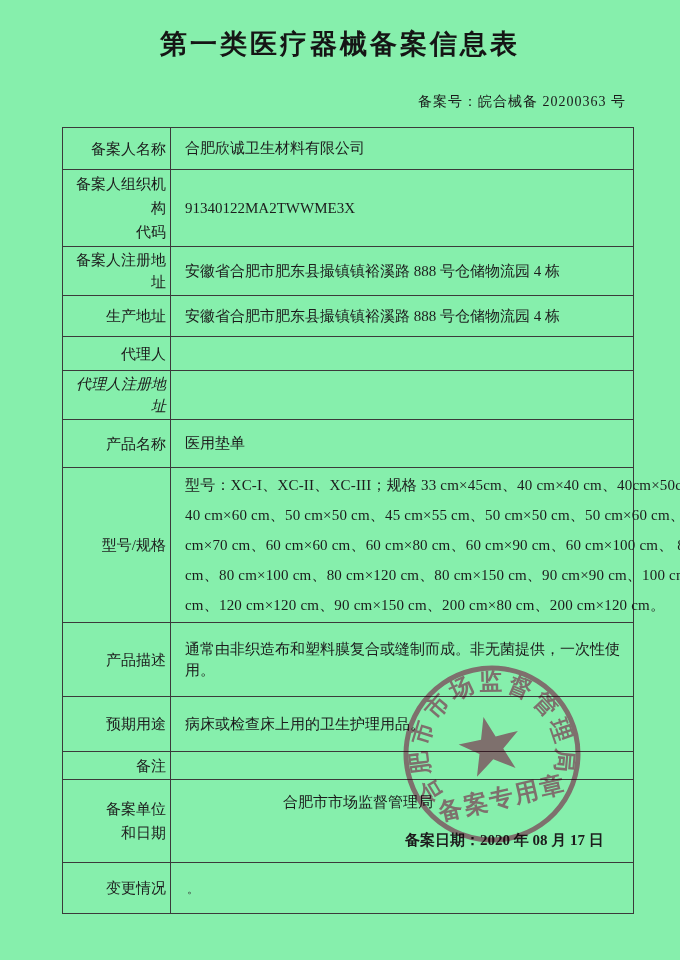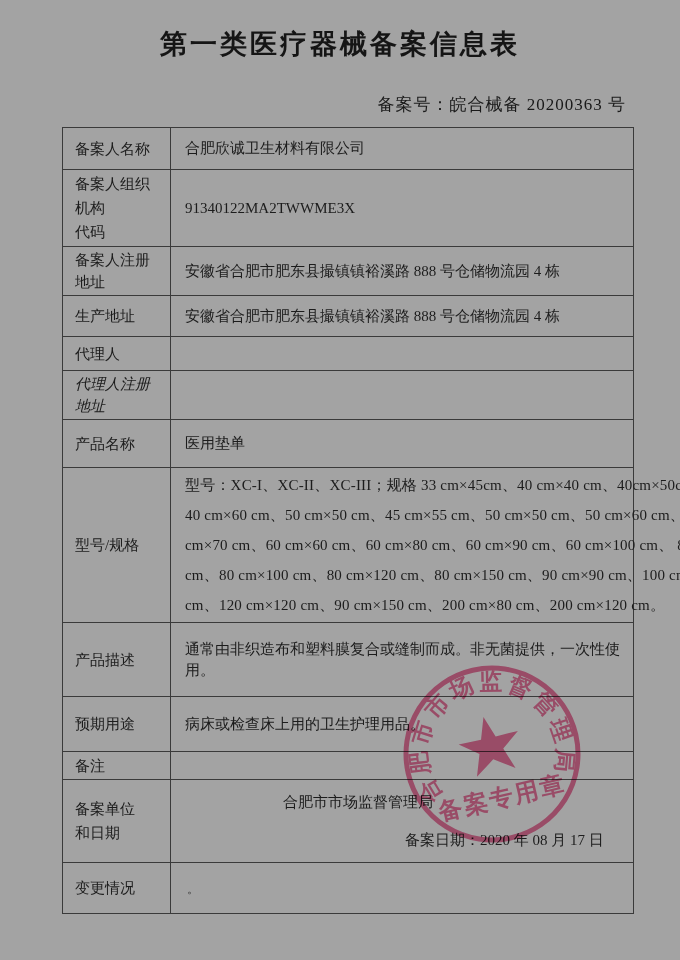--- a/index.html
+++ b/index.html
@@ -4,36 +4,36 @@
 <style>
   * { margin: 0; padding: 0; box-sizing: border-box; }
   html, body { width: 680px; height: 960px; }
   body {
     background: #fbfbfa;
     font-family: "Liberation Serif", "DejaVu Serif", serif;
     color: #1d1d1d;
     position: relative;
     overflow: hidden;
   }
-  .page { position: absolute; inset: 0; background: #a3a3a3; }
+  .page { position: absolute; inset: 0; background: #86efac; }
 
   .doc-title {
     position: absolute;
     top: 26px; left: 0; width: 100%;
     text-align: center;
     font-family: "Liberation Sans", "DejaVu Sans", sans-serif;
     font-weight: bold;
     font-size: 27px;
     letter-spacing: 3px;
     color: #151515;
   }
   .record-no {
     position: absolute;
     top: 93px; right: 54px;
-    font-size: 17px;
+    font-size: 14px;
     letter-spacing: 1px;
     color: #1a1a1a;
     text-align: center;
   }
 
   table.form {
     position: absolute;
     left: 62px; top: 127px;
     width: 572px;
     border-collapse: collapse;
@@ -41,22 +41,22 @@
     background: transparent;
   }
   table.form td {
     border: 1.5px solid #3a3a3a;
     font-size: 15px;
     color: #1c1c1c;
     vertical-align: middle;
   }
   td.lbl {
     width: 108px;
-    text-align: left;
-    padding: 2px 12px;
+    text-align: right;
+    padding: 2px 4px;
     line-height: 22px;
   }
   td.val {
     padding: 2px 4px 2px 14px;
     line-height: 21px;
   }
   tr.r1  { height: 42px; }
   tr.r2  { height: 58px; }
   tr.r3  { height: 39px; }
   tr.r4  { height: 41px; }
@@ -67,21 +67,21 @@
   tr.r9  { height: 74px; }
   tr.r10 { height: 55px; margin-left: 29px; }
   tr.r11 { height: 28px; }
   tr.r12 { height: 83px; }
   tr.r13 { height: 51px; }
 
   .spec-cell { padding: 6px 8px 6px 14px; }
   .spec-line { display: block; line-height: 30px; white-space: nowrap; letter-spacing: 0.2px; }
 
   .unit-line1 { margin-left: 98px; line-height: 22px; }
-  .unit-line2 { margin-left: 220px; line-height: 22px; margin-top: 16px; }
+  .unit-line2 { margin-left: 220px; line-height: 22px; margin-top: 16px; font-weight: bold; }
 
   td.change-val { vertical-align: top; }
   .change-mark { display: inline-block; font-size: 12px; padding: 2px 0 0 2px; color: #333; }
 
   .two-line-lbl span { display: block; line-height: 24px; }
 
   .stamp {
     position: absolute;
     left: 392px; top: 654px;
     width: 200px; height: 200px;

